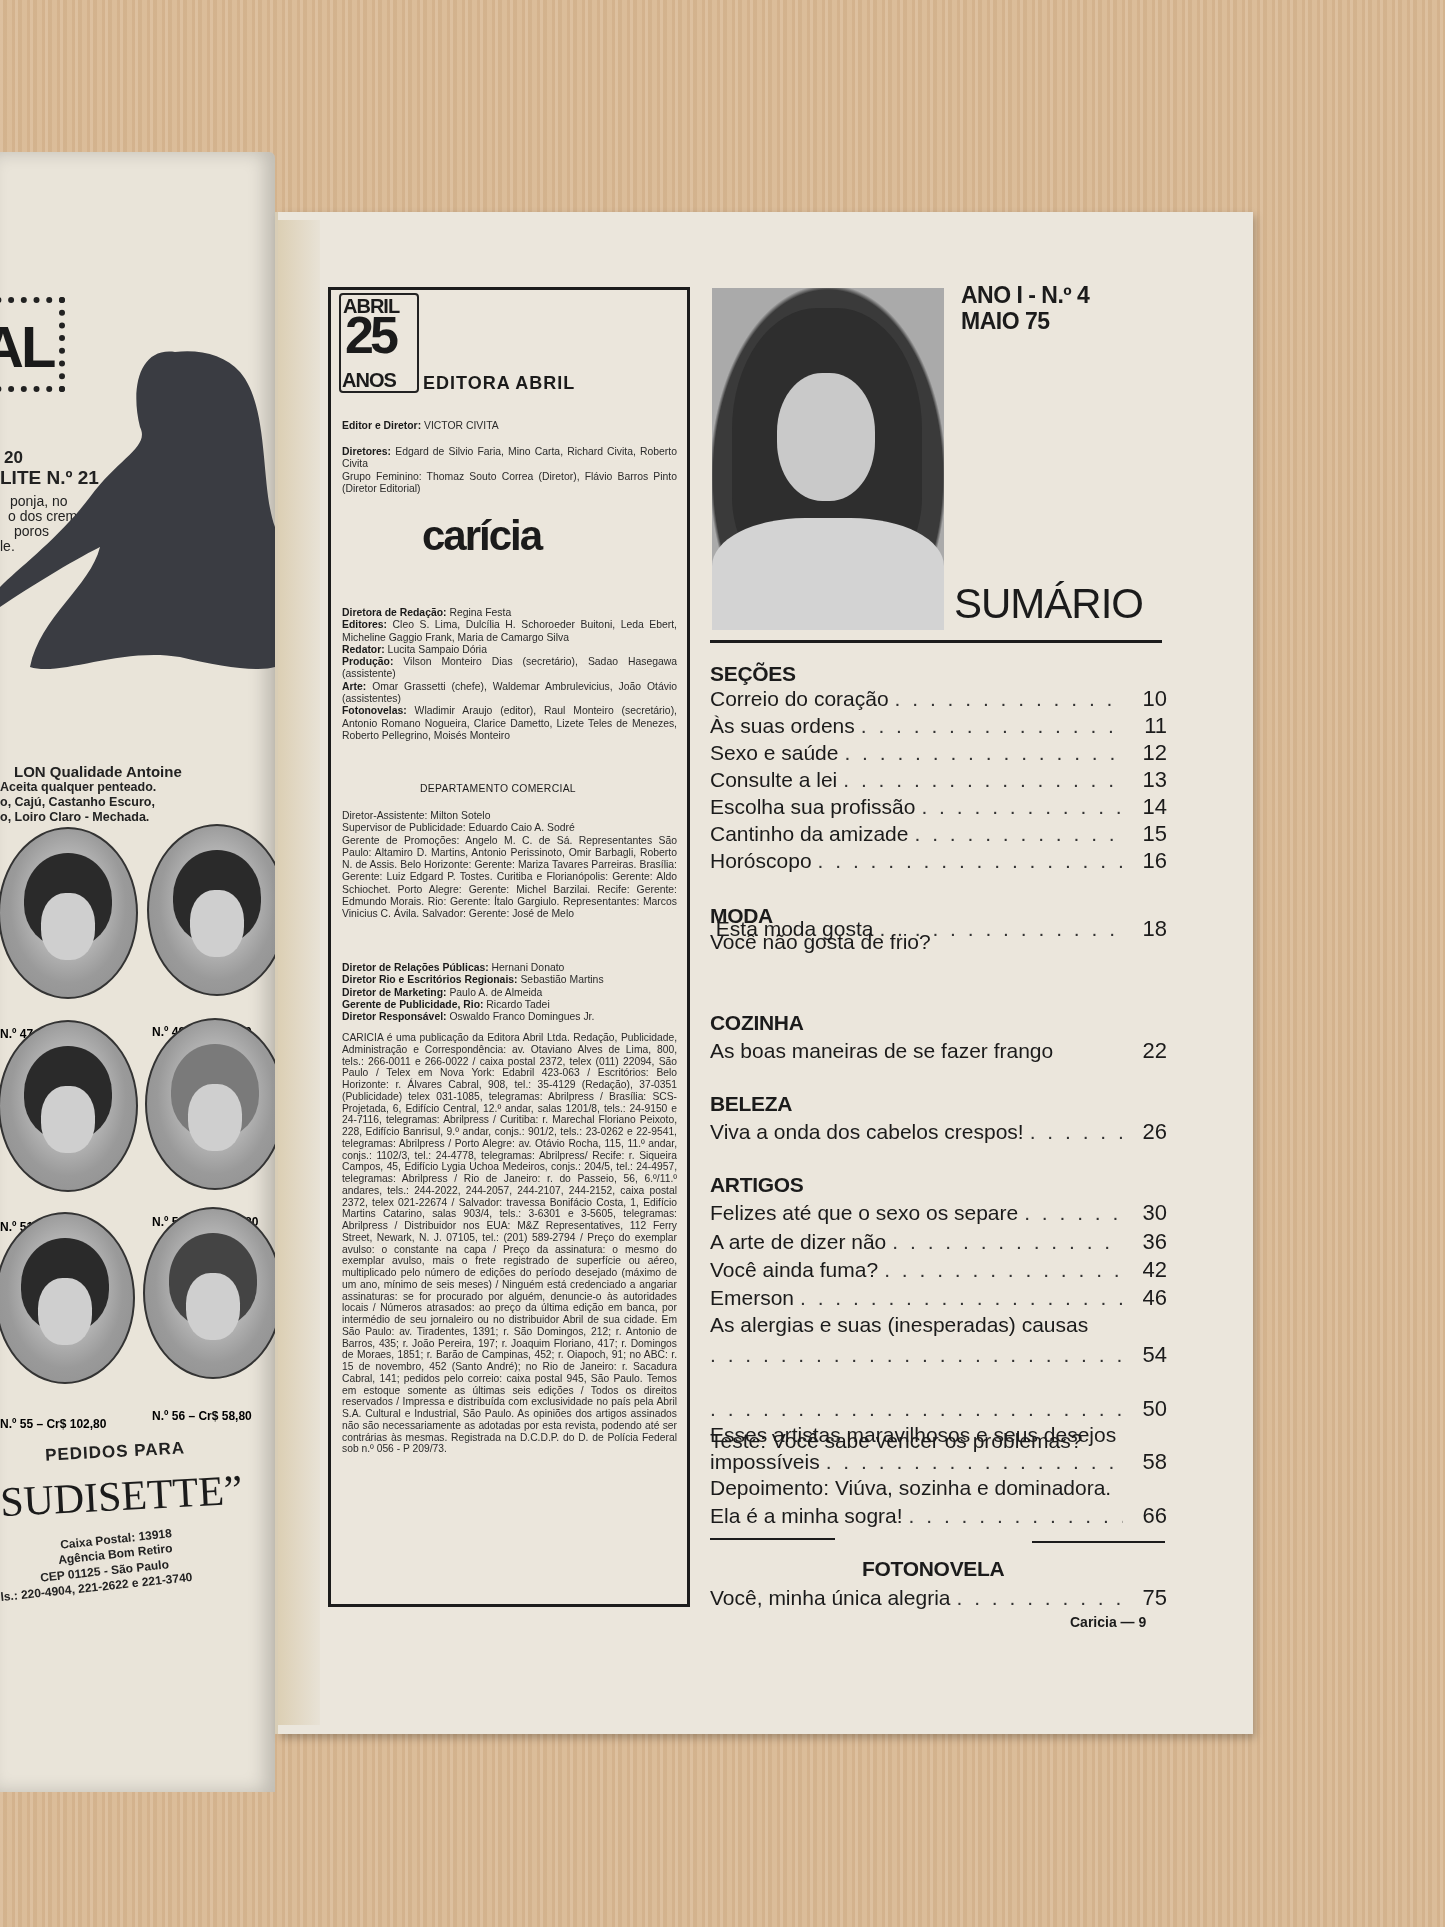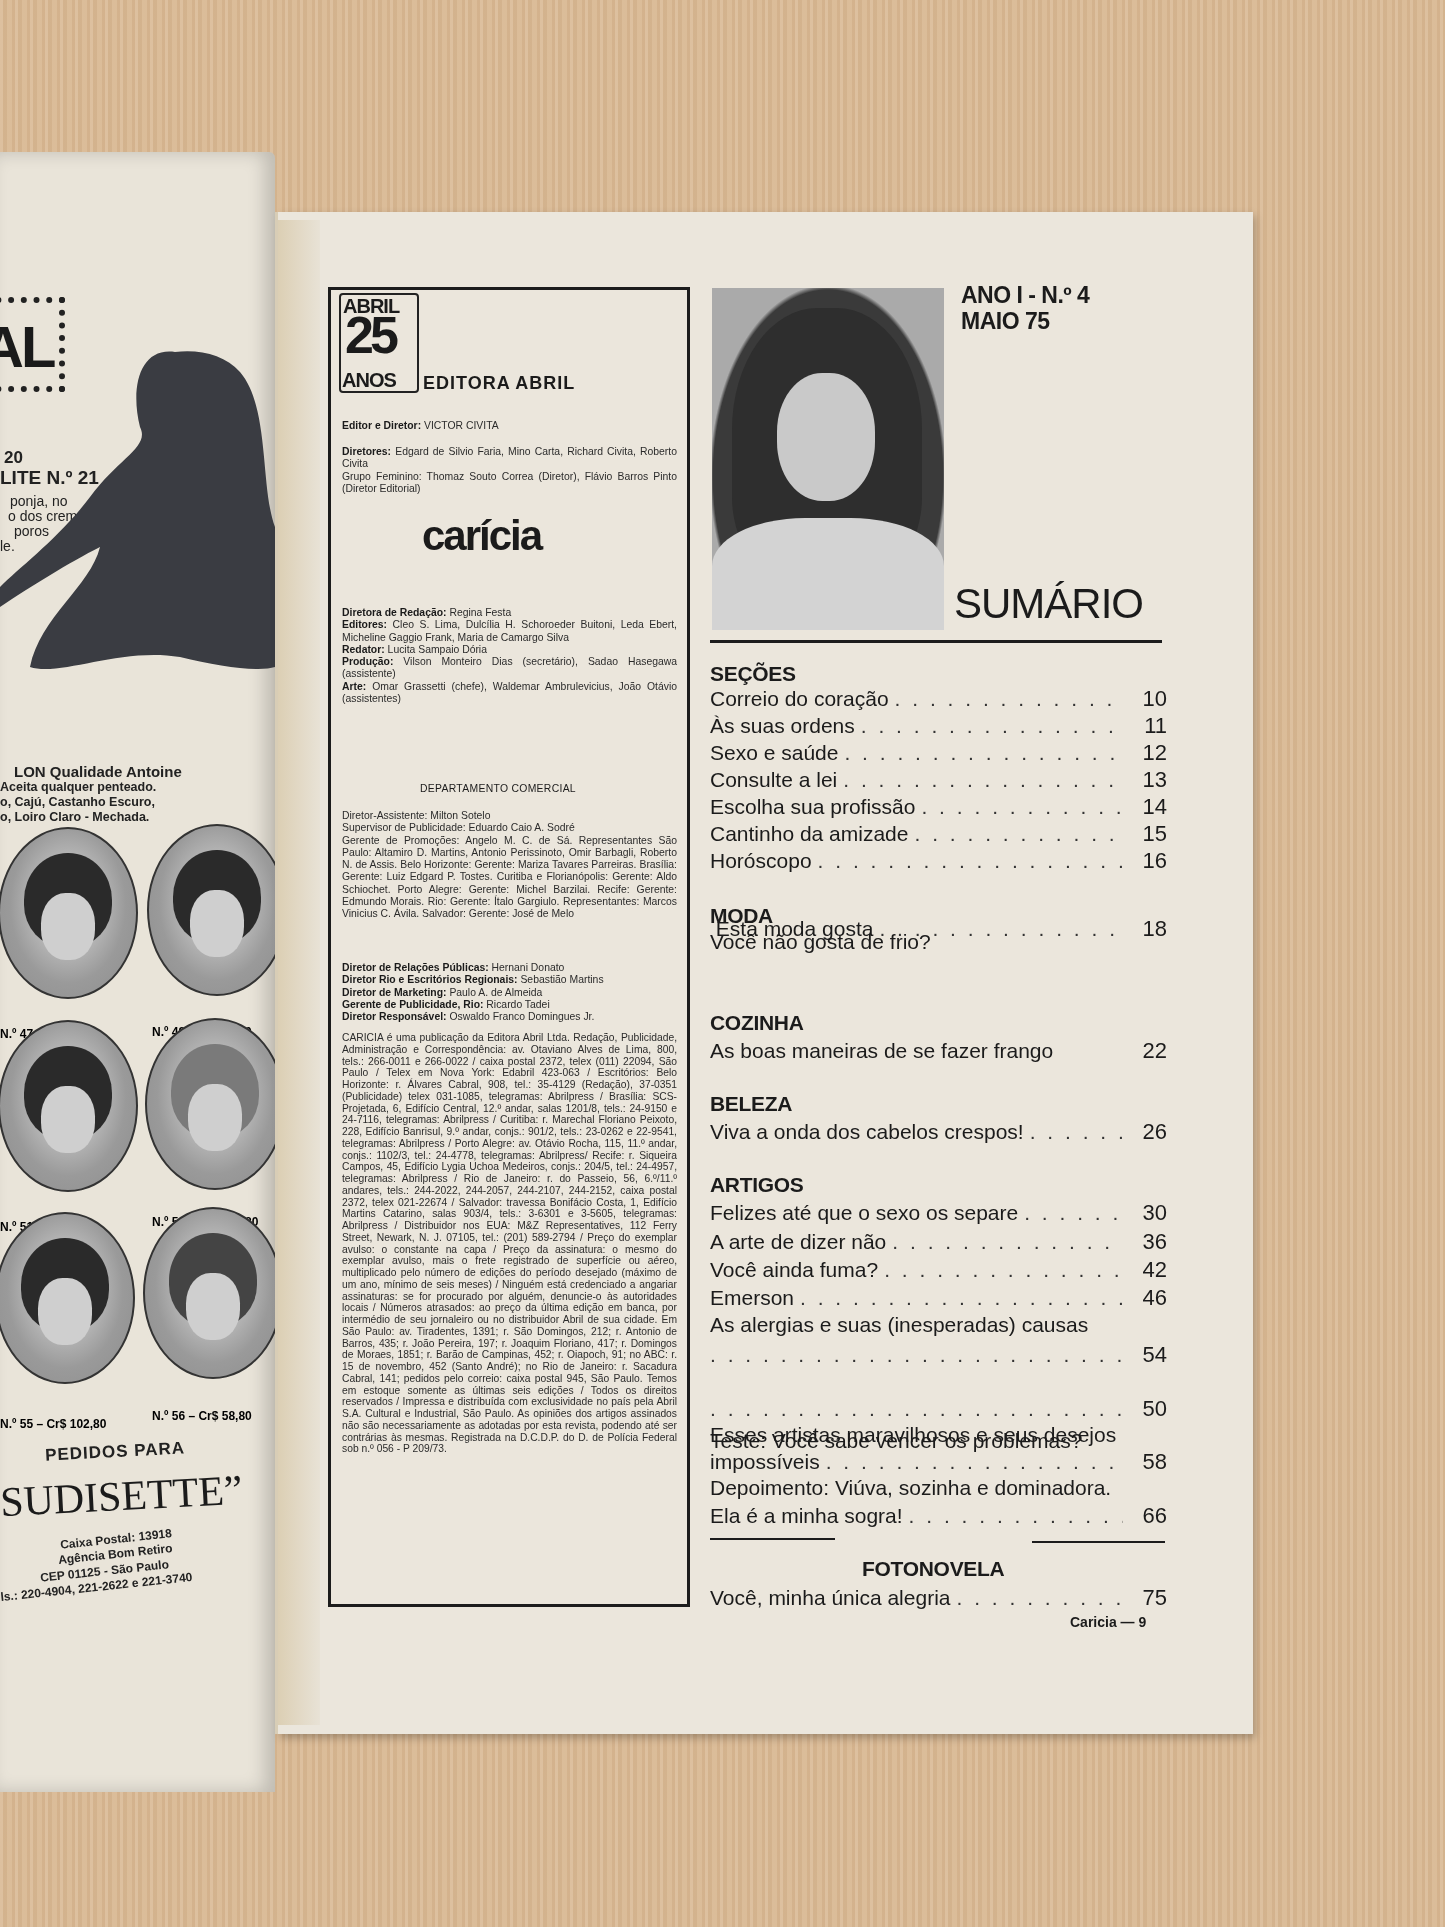--- a/index.html
+++ b/index.html
@@ -133,20 +133,21 @@
 </div>
 
 <div class="abs caricia-logo">carícia</div>
 
 <div class="abs mh" style="left:342px;top:607px;width:335px;">
   <div><b>Diretora de Redação:</b><span> Regina Festa</span></div>
   <div><b>Editores:</b><span> Cleo S. Lima, Dulcília H. Schoroeder Buitoni, Leda Ebert, Micheline Gaggio Frank, Maria de Camargo Silva</span></div>
   <div><b>Redator:</b><span> Lucita Sampaio Dória</span></div>
   <div><b>Produção:</b><span> Vilson Monteiro Dias (secretário), Sadao Hasegawa (assistente)</span></div>
   <div><b>Arte:</b><span> Omar Grassetti (chefe), Waldemar Ambrulevicius, João Otávio (assistentes)</span></div>
+  <div><b>Fotonovelas:</b><span> Wladimir Araujo (editor), Raul Monteiro (secretário), Antonio Romano Nogueira, Clarice Dametto, Lizete Teles de Menezes, Roberto Pellegrino, Moisés Monteiro</span></div>
 </div>
 
 <div class="abs dept">DEPARTAMENTO COMERCIAL</div>
 <div class="abs mh" style="left:342px;top:810px;width:335px;white-space:pre-line;">Diretor-Assistente: Milton Sotelo
 Supervisor de Publicidade: Eduardo Caio A. Sodré
 Gerente de Promoções: Angelo M. C. de Sá. Representantes São Paulo: Altamiro D. Martins, Antonio Perissinoto, Omir Barbagli, Roberto N. de Assis. Belo Horizonte: Gerente: Mariza Tavares Parreiras. Brasília: Gerente: Luiz Edgard P. Tostes. Curitiba e Florianópolis: Gerente: Aldo Schiochet. Porto Alegre: Gerente: Michel Barzilai. Recife: Gerente: Edmundo Morais. Rio: Gerente: Ítalo Gargiulo. Representantes: Marcos Vinicius C. Ávila. Salvador: Gerente: José de Melo</div>
 
 <div class="abs mh" style="left:342px;top:962px;width:335px;">
   <div><b>Diretor de Relações Públicas:</b><span> Hernani Donato</span></div>
   <div><b>Diretor Rio e Escritórios Regionais:</b><span> Sebastião Martins</span></div>

